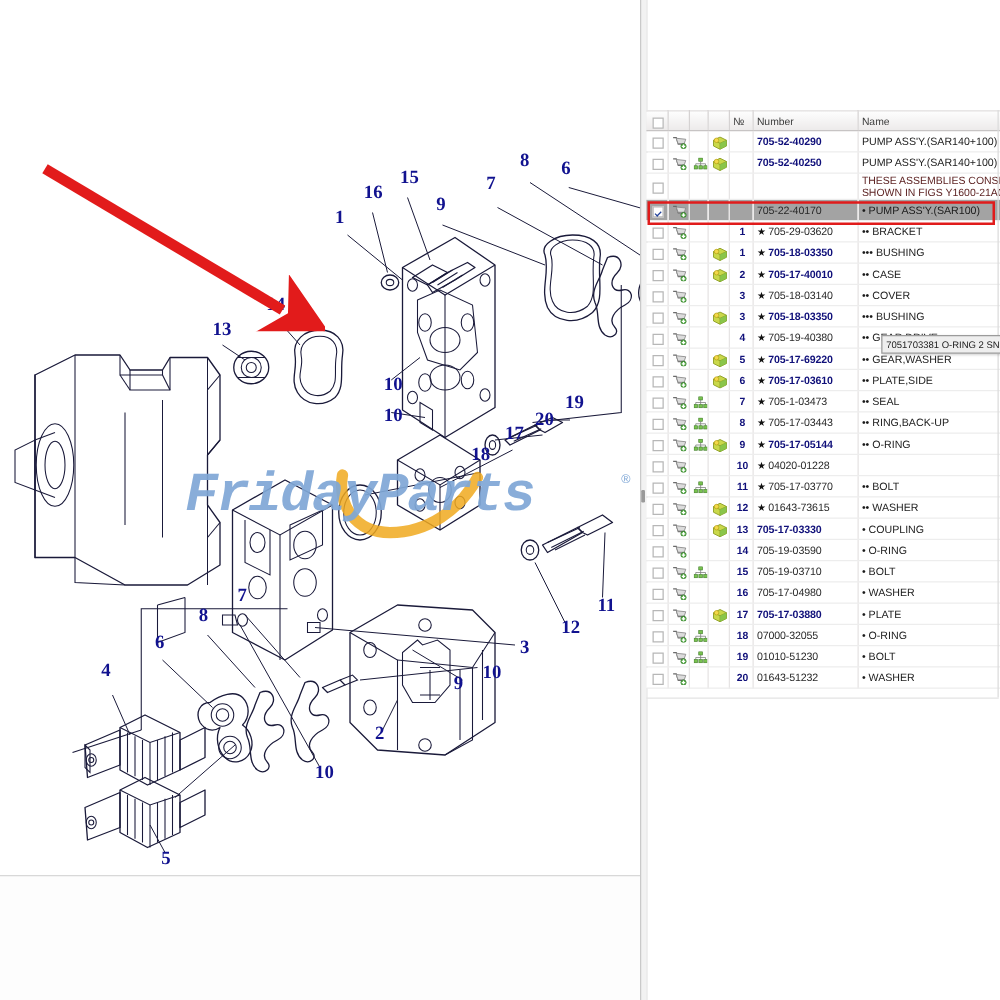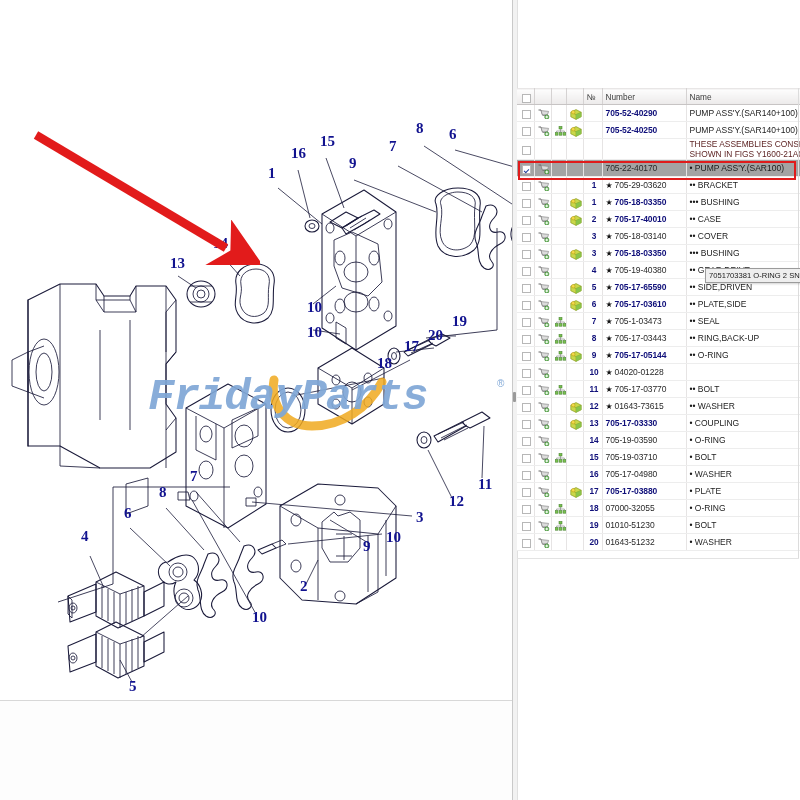--- a/index.html
+++ b/index.html
@@ -733,22 +733,22 @@
             <td></td>
             <td>
               <svg class="ic" width="12" height="11" viewBox="0 0 12 11">
                 <path d="M6 0.6 L11.2 3.2 L11.2 7.8 L6 10.4 L0.8 7.8 L0.8 3.2 Z" fill="#c9d84a" stroke="#8a9a1f" stroke-width="0.7"></path>
                 <path d="M0.8 3.2 L6 5.6 L11.2 3.2 M6 5.6 L6 10.4" stroke="#8a9a1f" stroke-width="0.6" fill="none"></path>
                 <path d="M6 5.6 L11.2 3.2 L11.2 7.8 L6 10.4 Z" fill="#7fc24a" opacity=".85"></path>
                 <circle cx="3.2" cy="3.2" r="1.8" fill="#f2d84a" stroke="#b79a10" stroke-width="0.5"></circle>
               </svg>
             </td>
             <td class="c-no-cell">5</td>
-            <td class="c-num-cell"><span class="star">★</span><span class="pn-link">705-17-65590</span></td>
-            <td class="c-name-cell">•• SIDE,DRIVEN</td>
+            <td class="c-num-cell"><span class="star">★</span><span class="pn-link">705-17-69220</span></td>
+            <td class="c-name-cell">•• GEAR,WASHER</td>
           </tr>
           <tr>
             <td>
               <span class="cb"></span>
             </td>
             <td>
               <svg class="ic" width="12" height="10" viewBox="0 0 12 10">
                 <path d="M0.5 1 L3 1 L4.6 6.2 L10 6.2" stroke="#6b6b6b" stroke-width="1" fill="none"></path>
                 <path d="M3 1.6 L10.6 2.4 L9.4 5.8 L4.4 5.8 Z" fill="#dcdcdc" stroke="#8a8a8a" stroke-width="0.7"></path>
                 <circle cx="8.8" cy="8" r="2.1" fill="#5bb14a" stroke="#2e7a24" stroke-width="0.6"></circle>

